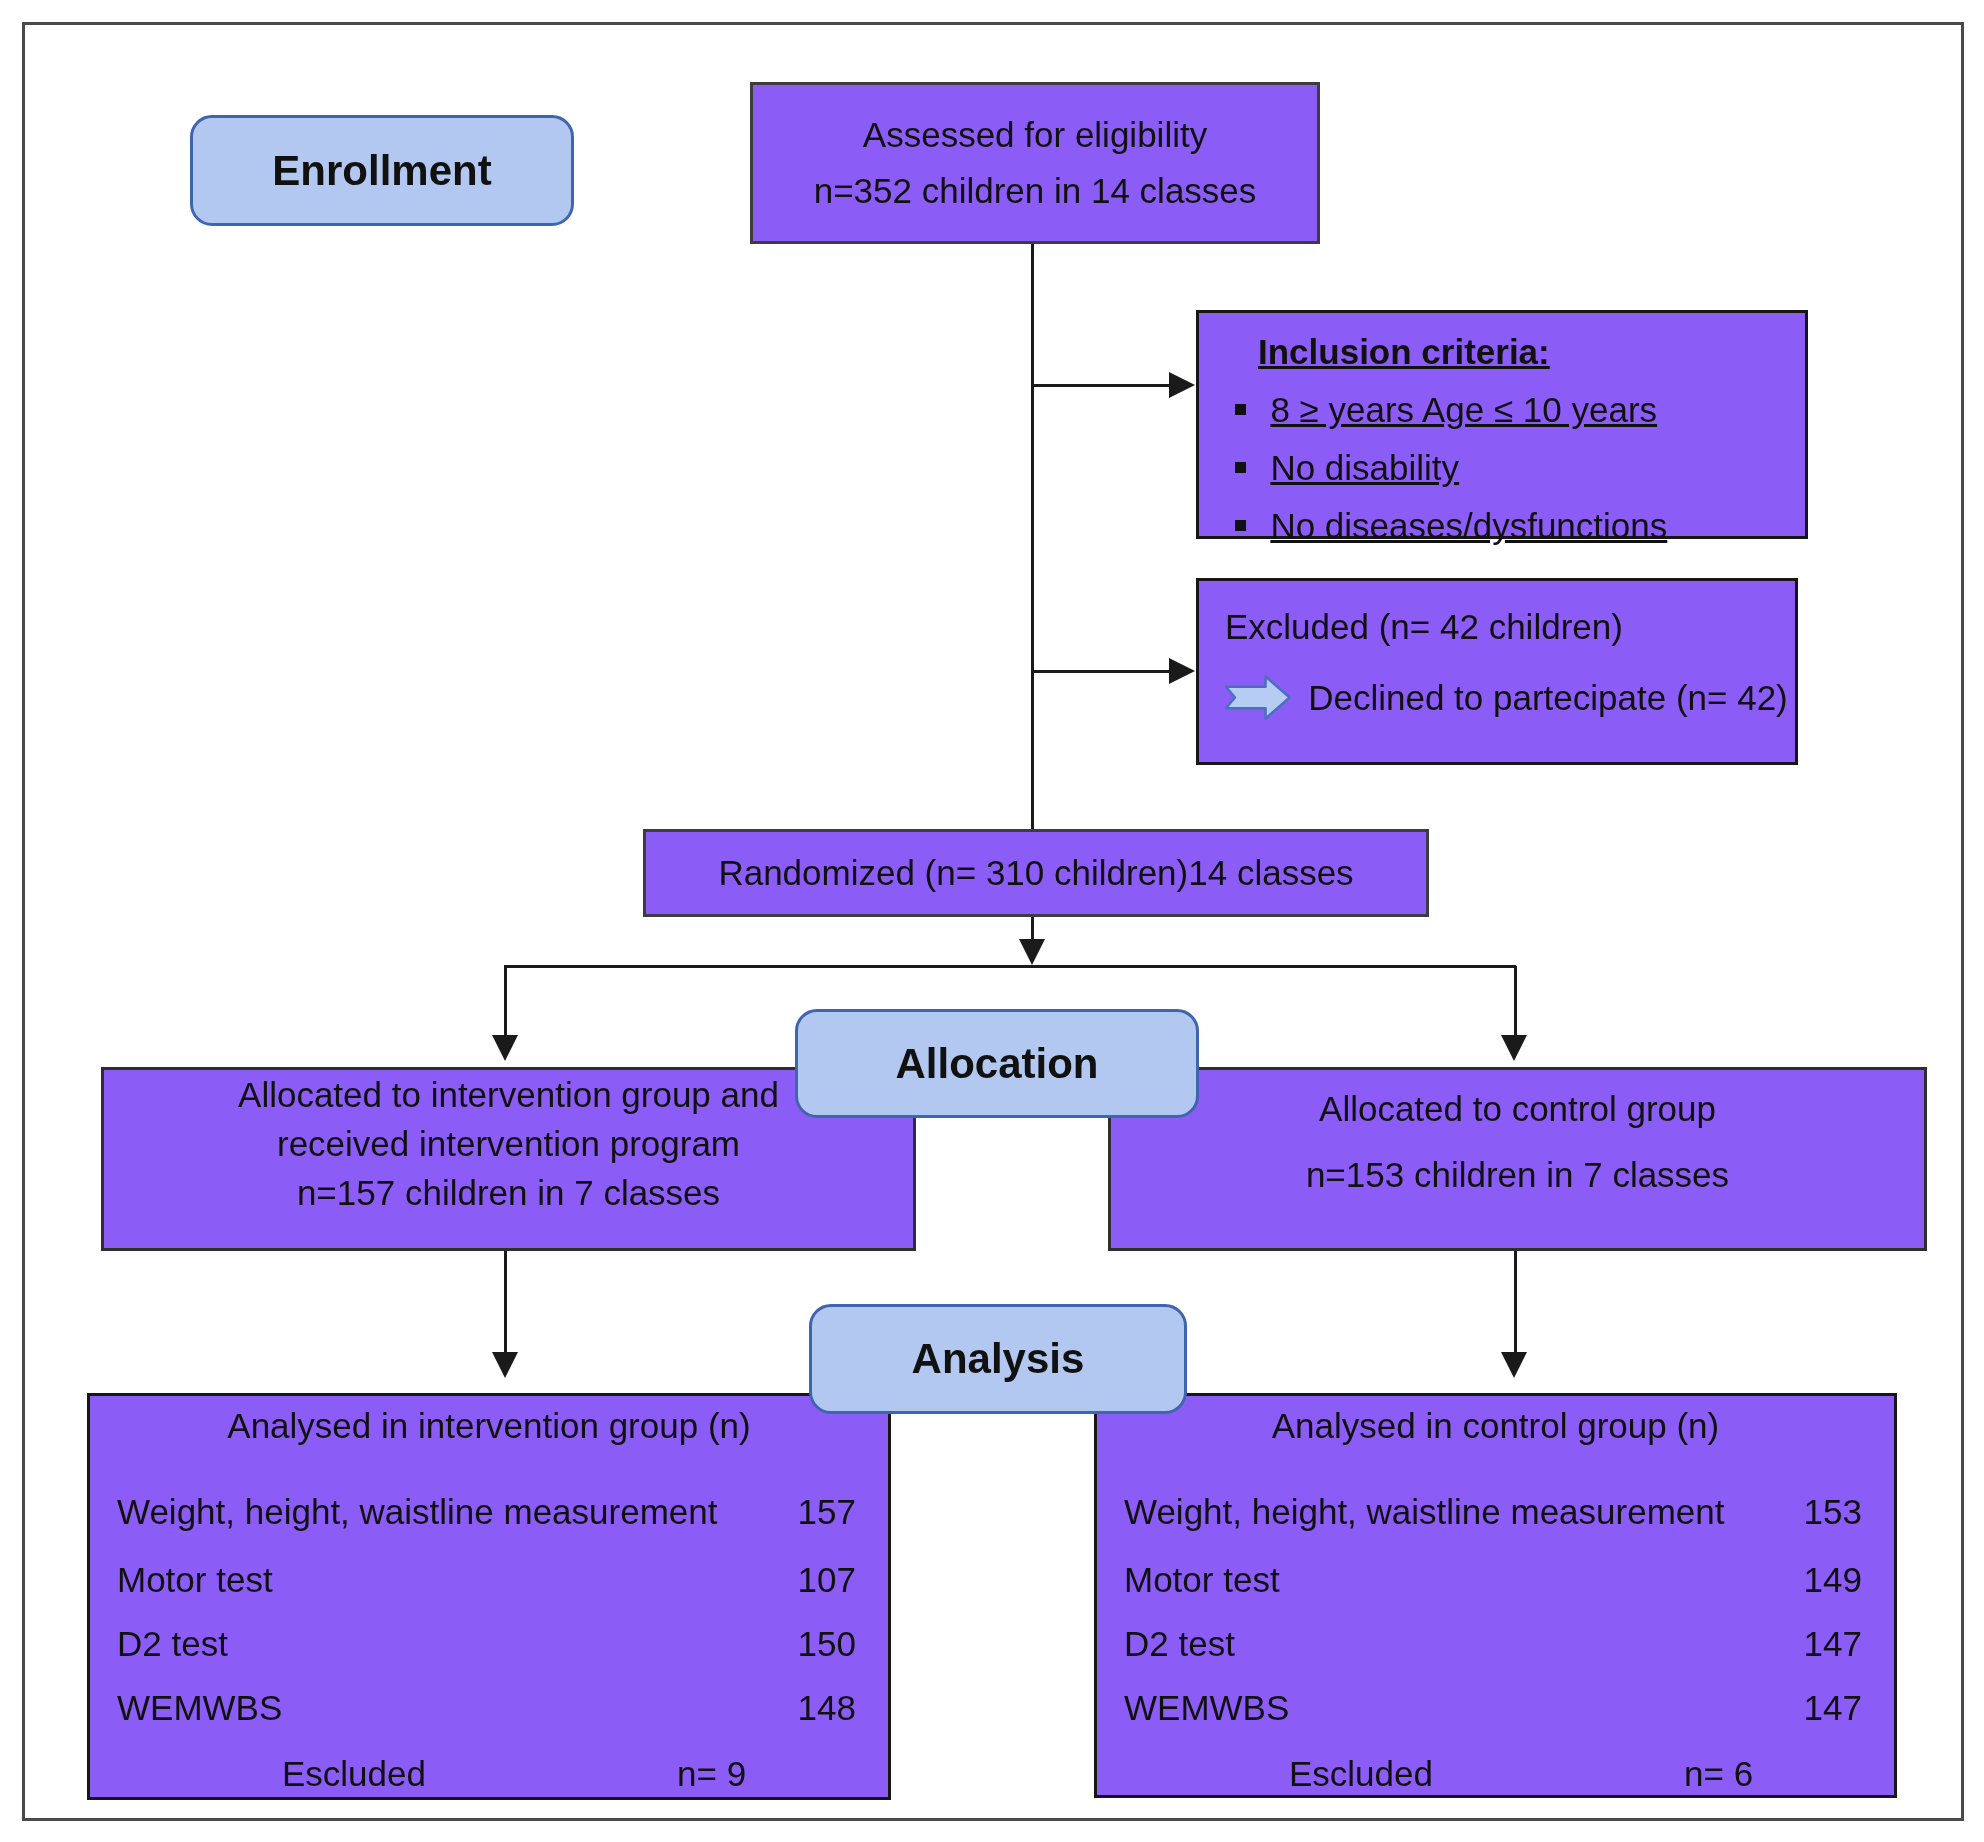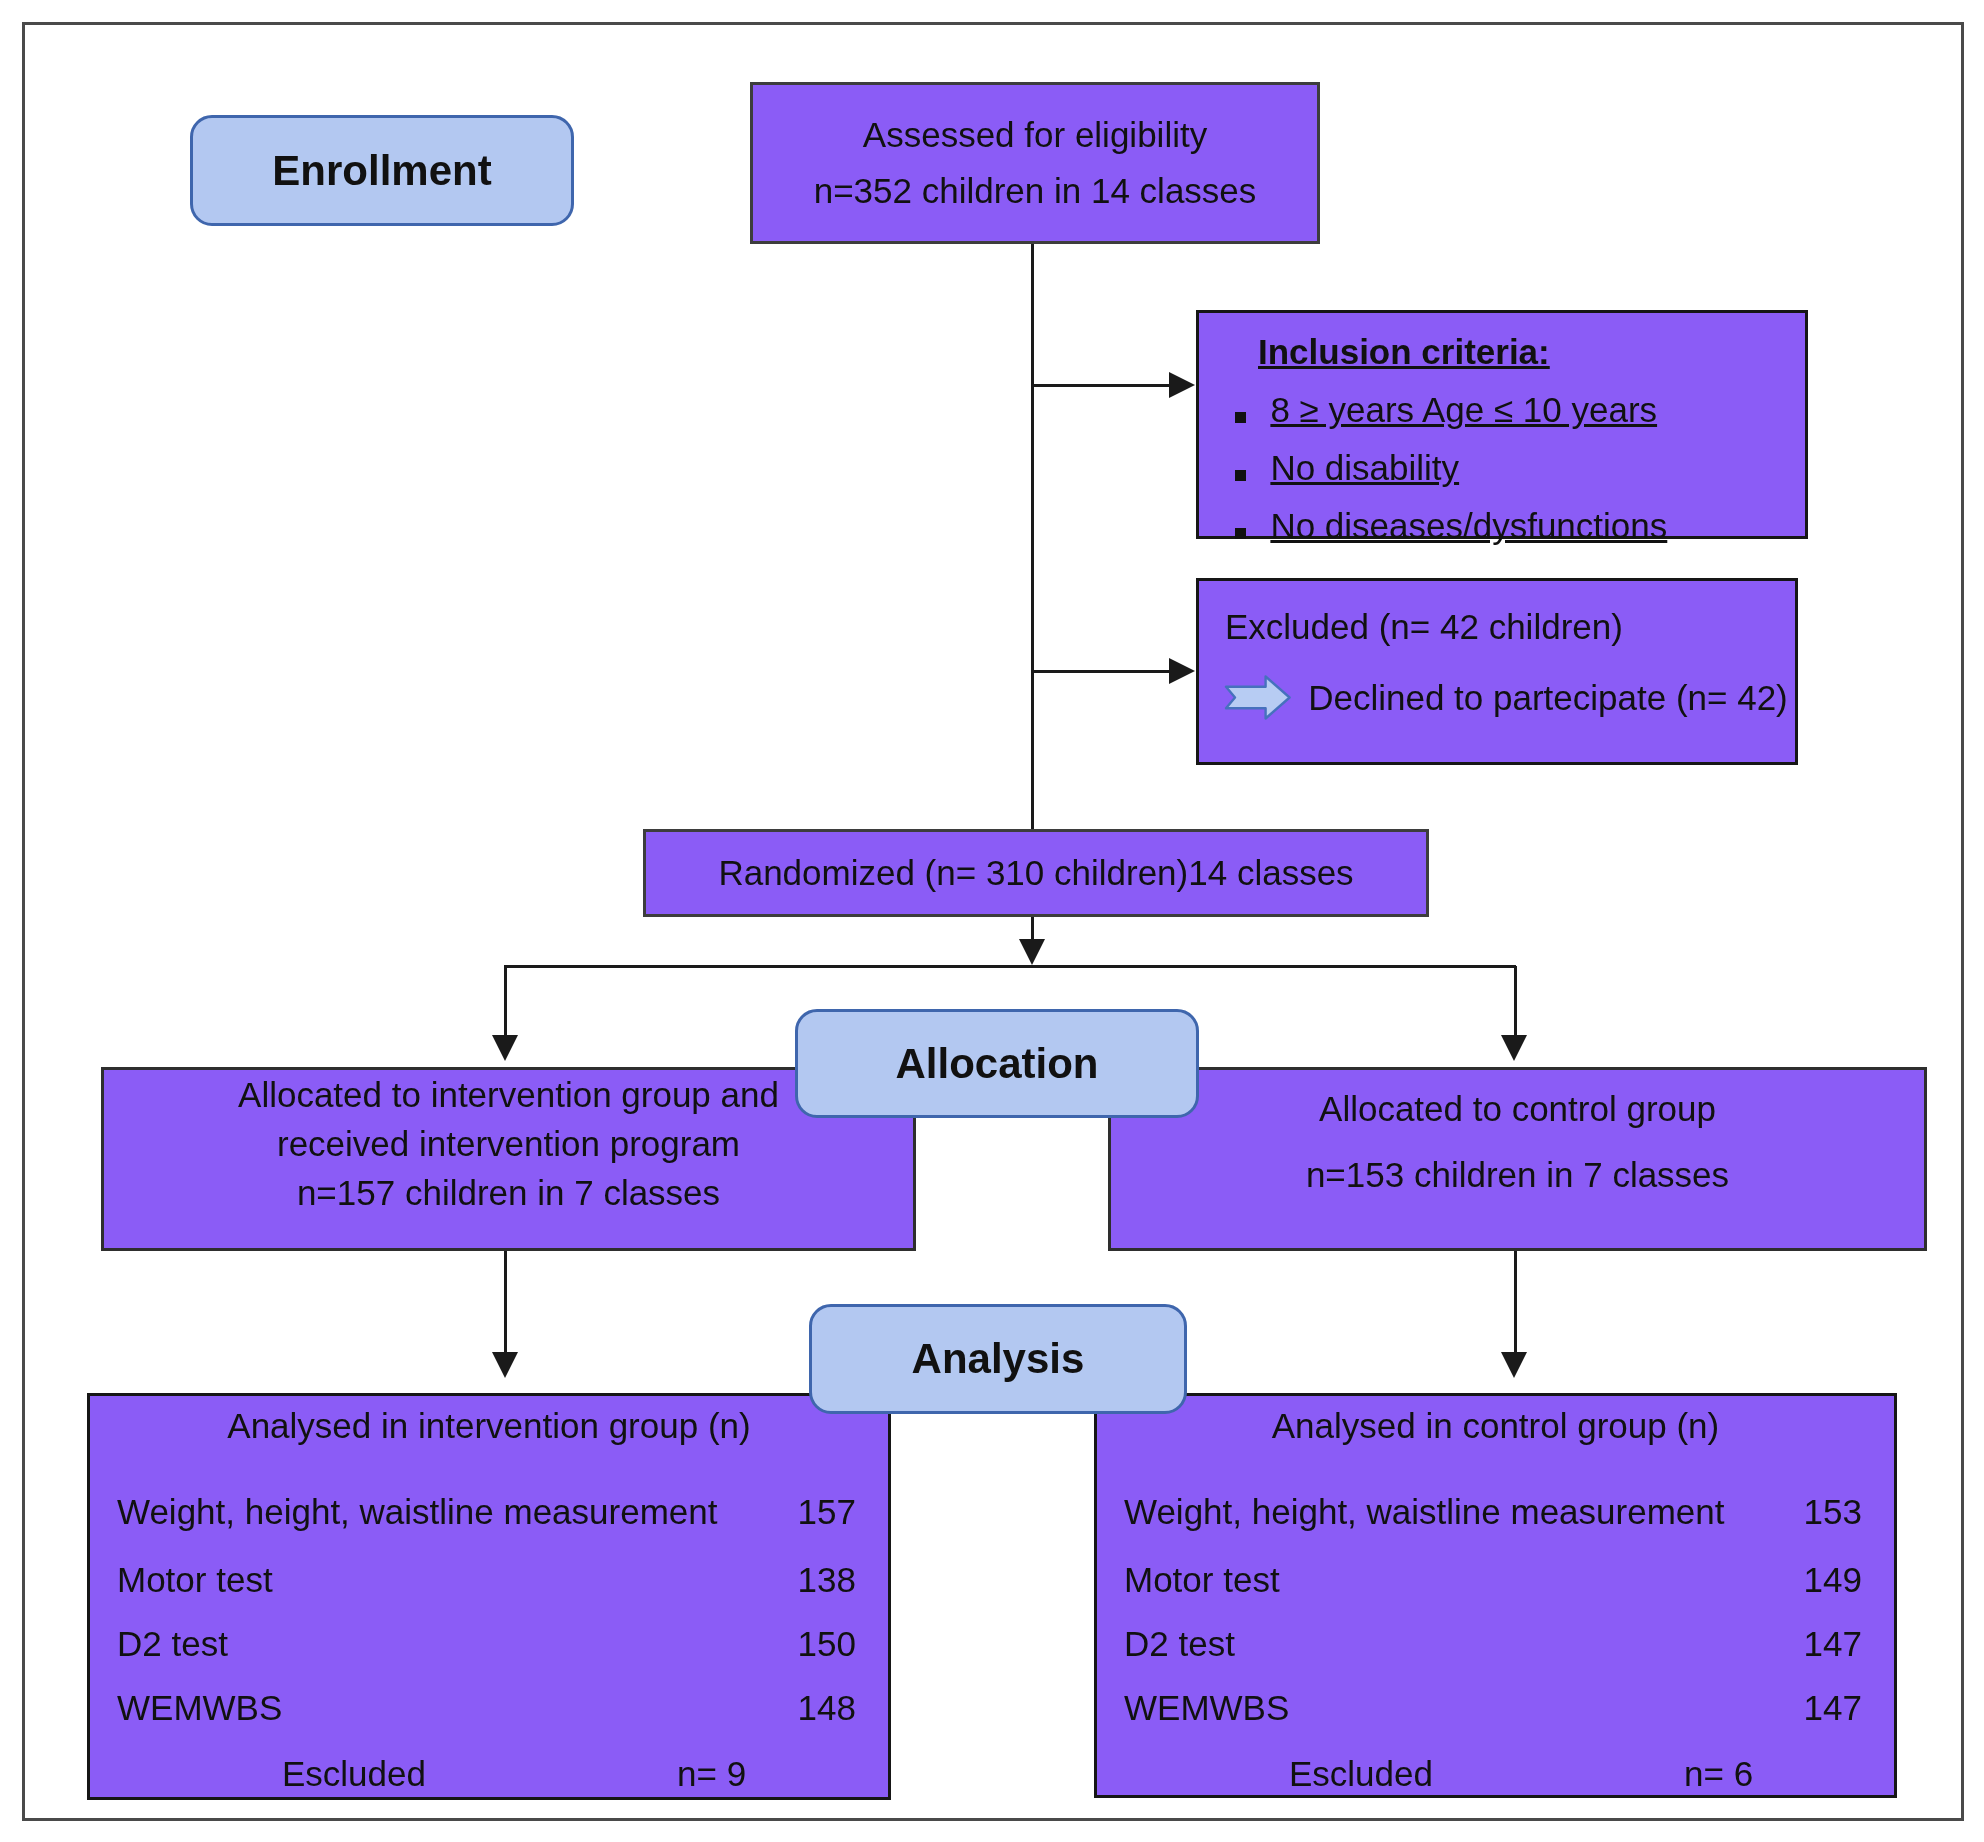--- a/index.html
+++ b/index.html
@@ -16,21 +16,21 @@
   .box{position:absolute;background:#8b5cf6;z-index:10;}
   .b-dark{border:3.2px solid #3d3d3d;}
   .b-black{border:3.2px solid #161616;}
   .b-mid{border:3.2px solid #2e2e2e;}
   .center-col{display:flex;flex-direction:column;align-items:center;justify-content:center;text-align:center;}
   .line{position:absolute;background:#1a1a1a;z-index:5;}
   .arrow-right{position:absolute;width:0;height:0;border-top:13.5px solid transparent;border-bottom:13.5px solid transparent;border-left:26px solid #1a1a1a;z-index:6;}
   .arrow-down{position:absolute;width:0;height:0;border-left:13.5px solid transparent;border-right:13.5px solid transparent;border-top:26px solid #1a1a1a;z-index:6;}
   .assessed-text{font-size:35px;line-height:56px;}
   .incl-title{font-weight:bold;font-size:35px;margin:19px 0 3.8px 59px;}
-  .bullet-row{display:flex;align-items:center;margin:18px 0 0 36px;font-size:35px;line-height:40px;}
+  .bullet-row{display:flex;align-items:flex-start;margin:18px 0 0 36px;font-size:35px;line-height:40px;}
   .bullet-sq{flex:0 0 auto;width:11px;height:11px;background:#111;margin:14px 24.4px 0 0;}
   .excl-line1{font-size:35px;margin:26px 0 0 26px;}
   .excl-line2{display:flex;align-items:center;margin:24.4px 0 0 20.5px;font-size:35px;}
   .excl-line2 svg{flex:0 0 auto;margin-right:16.7px;}
   .rand-box{display:flex;align-items:center;justify-content:center;font-size:35px;}
   .alloc-left-text{font-size:35px;line-height:49px;text-align:center;}
   .alloc-right-l1{padding-top:19px;font-size:35px;text-align:center;}
   .alloc-right-l2{padding-top:26px;font-size:35px;text-align:center;}
   .an-title{text-align:center;margin-top:10px;font-size:35px;}
   .an-row{position:absolute;left:27px;right:32px;display:flex;justify-content:space-between;font-size:35px;}
@@ -121,21 +121,21 @@
   <div class="arrow-down" style="left:1501px;top:1352px;"></div>
 
   <div class="box b-black" style="left:87px;top:1393px;width:798px;height:401px;">
     <div class="an-title">Analysed in intervention group (n)</div>
     <div class="an-row r1">
       <span>Weight, height, waistline measurement</span>
       <span>157</span>
     </div>
     <div class="an-row r2">
       <span>Motor test</span>
-      <span>138</span>
+      <span>107</span>
     </div>
     <div class="an-row r3">
       <span>D2 test</span>
       <span>150</span>
     </div>
     <div class="an-row r4">
       <span>WEMWBS</span>
       <span>148</span>
     </div>
     <div class="an-excl">

